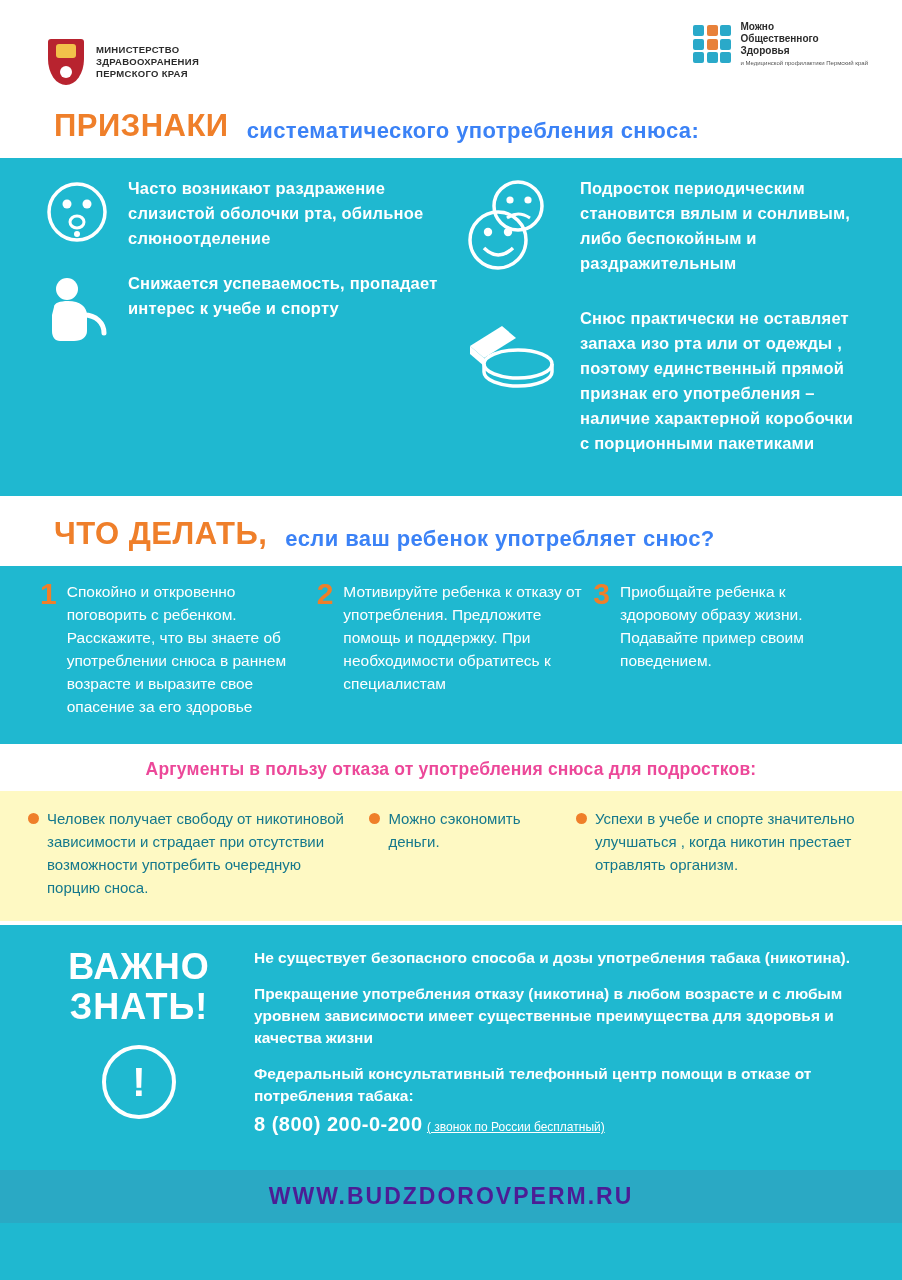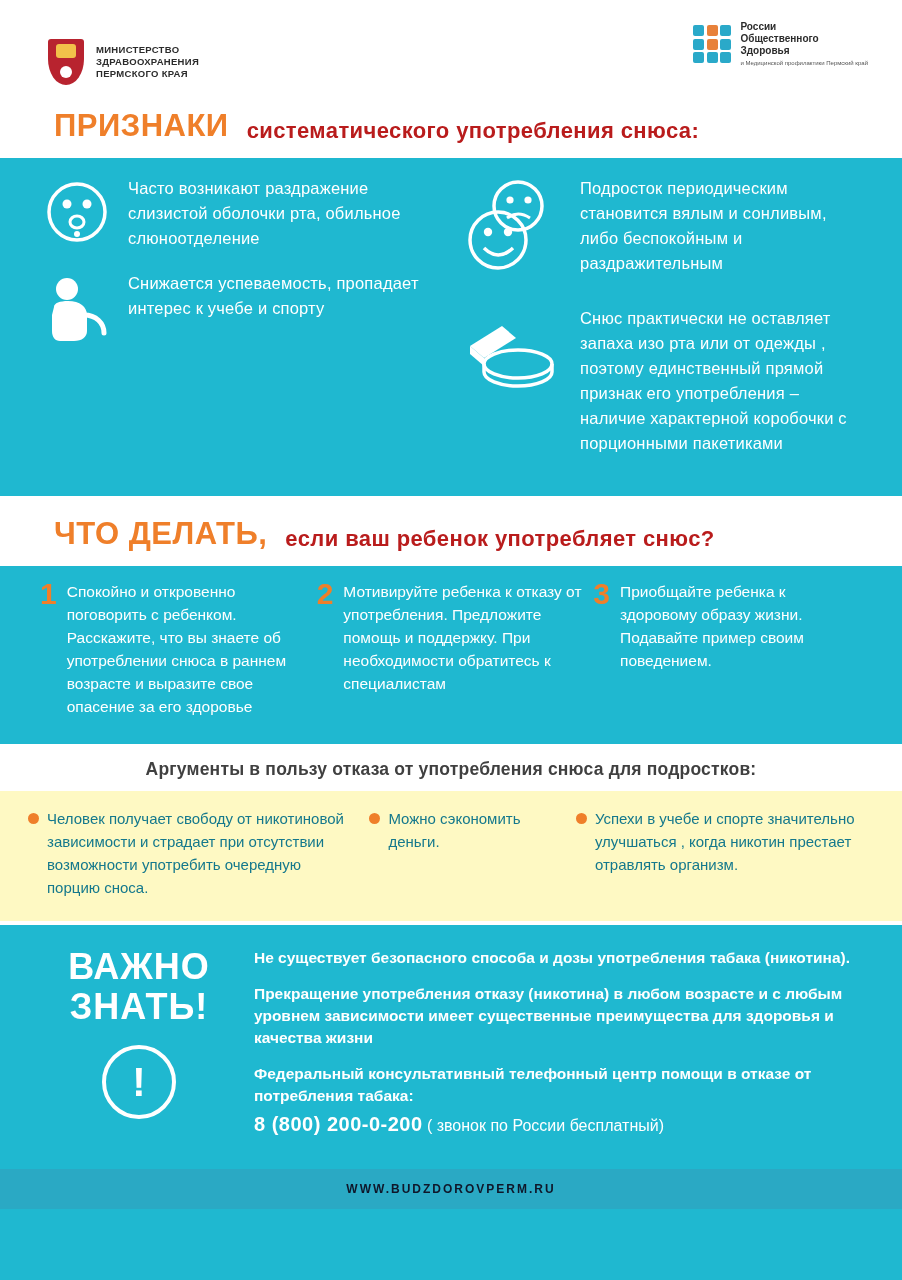--- a/index.html
+++ b/index.html
@@ -66,49 +66,49 @@
 
   .title-row{
     background:#ffffff;
     padding:16px 0 14px 54px;
     display:flex;align-items:flex-end;gap:18px;
   }
   .t-orange{
     color:#ef7f2a;font-size:31px;font-weight:bold;letter-spacing:.5px;
   }
   .t-teal{
-    color:#b91c1c;font-size:22px;font-weight:bold;letter-spacing:.4px;
+    color:#3b82f6;font-size:22px;font-weight:bold;letter-spacing:.4px;
   }
 
   
   .signs{
     padding:18px 40px 20px 40px;
     display:flex;gap:10px;
   }
-  .signs-col{flex:1;}
+  .signs-col{flex:1;font-weight:bold;}
   .sign-item{display:flex;gap:14px;margin-bottom:20px;}
   .sign-text{
     color:#ffffff;font-size:16.5px;line-height:25px;letter-spacing:.2px;
   }
   .icon-box{flex:none;display:flex;align-items:flex-start;justify-content:center;}
 
   
   .steps{
     display:flex;gap:8px;padding:14px 40px 26px 40px;
   }
   .step{flex:1;display:flex;gap:10px;}
   .step-num{
     color:#ef7f2a;font-size:30px;font-weight:bold;line-height:28px;flex:none;
   }
   .step-text{color:#ffffff;font-size:15.5px;line-height:23px;}
 
   
   .args-title{
     background:#ffffff;text-align:center;padding:11px 0 11px 0;
-    color:#404040;font-size:17.5px;font-weight:bold;letter-spacing:.2px;
+    color:#ec4899;font-size:17.5px;font-weight:bold;letter-spacing:.2px;
   }
   .args{
     background:#fef9c3;display:flex;gap:12px;padding:16px 28px 22px 28px;
   }
   .arg{display:flex;gap:8px;}
   .dot{
     width:11px;height:11px;border-radius:50%;background:#ef7f2a;flex:none;margin-top:6px;
   }
   .arg-text{color:#14788c;font-size:15px;line-height:23px;}
 
@@ -121,25 +121,25 @@
     color:#ffffff;font-weight:bold;font-size:36px;line-height:40px;letter-spacing:1px;
   }
   .excl{
     margin:18px auto 0 auto;width:66px;height:66px;border:4px solid #ffffff;border-radius:50%;
     display:flex;align-items:center;justify-content:center;
     color:#ffffff;font-size:40px;font-weight:bold;line-height:40px;
   }
   .imp-right{color:#ffffff;font-size:15.5px;line-height:22px;font-weight:bold;}
   .imp-right p{margin:0 0 14px 0;}
   .phone{font-size:20px;font-weight:bold;letter-spacing:.5px;}
-  .phone-note{font-size:16px;font-weight:normal;}
+  .phone-note{font-size:12px;font-weight:normal;text-decoration:underline;}
 
   .footer{
     background:#2aa9c4;text-align:center;padding:13px 16px;
-    color:#0f172a;font-weight:bold;font-size:12px;letter-spacing:2px;
+    color:#4c1d95;font-weight:bold;font-size:23px;letter-spacing:2px;
   }
   .sep{height:4px;background:#ffffff;}
 </style>
 </head>
 <body>
 
 <div class="poster">
 
   <div class="header">
     <div class="min-logo">
@@ -156,21 +156,21 @@
           <i></i>
           <i></i>
           <i></i>
           <i></i>
           <i></i>
           <i></i>
           <i></i>
           <i></i>
       </div>
       <div class="coz-txt">
-        <div>России</div>
+        <div>Можно</div>
         <div>Общественного</div>
         <div>Здоровья</div>
         <div class="coz-sub">и Медицинской профилактики Пермский край</div>
       </div>
     </div>
   </div>
 
   <div class="sep"></div>
 
   <div class="title-row">

